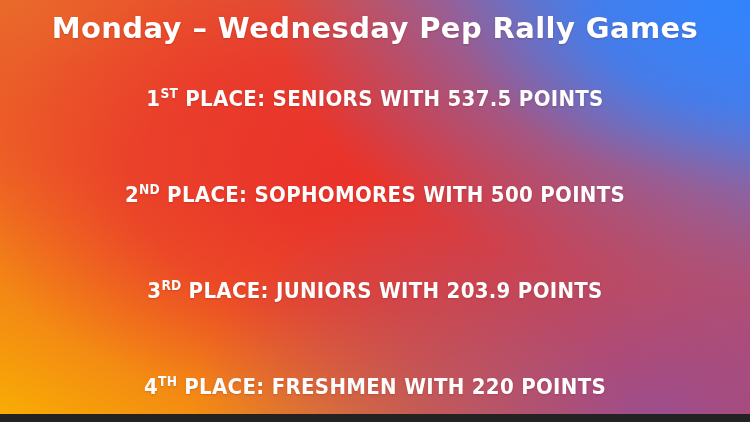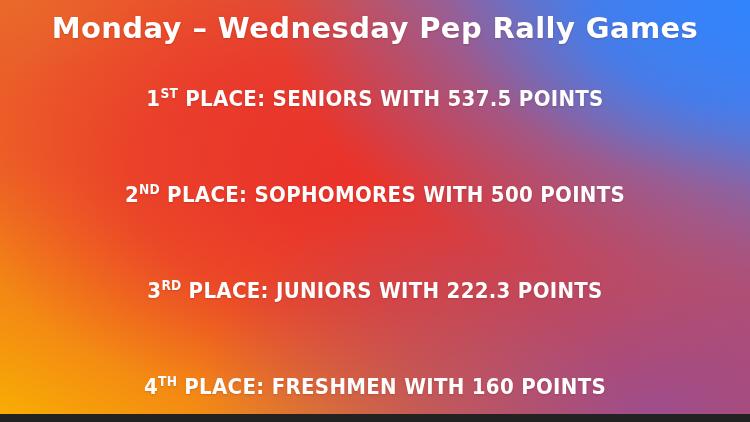--- a/index.html
+++ b/index.html
@@ -73,19 +73,19 @@
   <div class="slide-inner">
 
     <div class="title">Monday – Wednesday Pep Rally Games</div>
 
     <div class="results">
 
       <div class="result-line"><span>1</span><span class="ord">ST</span><span> PLACE: SENIORS WITH 537.5 POINTS</span></div>
 
       <div class="result-line"><span>2</span><span class="ord">ND</span><span> PLACE: SOPHOMORES WITH 500 POINTS</span></div>
 
-      <div class="result-line"><span>3</span><span class="ord">RD</span><span> PLACE: JUNIORS WITH 222.3 POINTS</span></div>
+      <div class="result-line"><span>3</span><span class="ord">RD</span><span> PLACE: JUNIORS WITH 203.9 POINTS</span></div>
 
-      <div class="result-line"><span>4</span><span class="ord">TH</span><span> PLACE: FRESHMEN WITH 160 POINTS</span></div>
+      <div class="result-line"><span>4</span><span class="ord">TH</span><span> PLACE: FRESHMEN WITH 220 POINTS</span></div>
 
     </div>
   </div>
 </div>
 
 </body></html>

